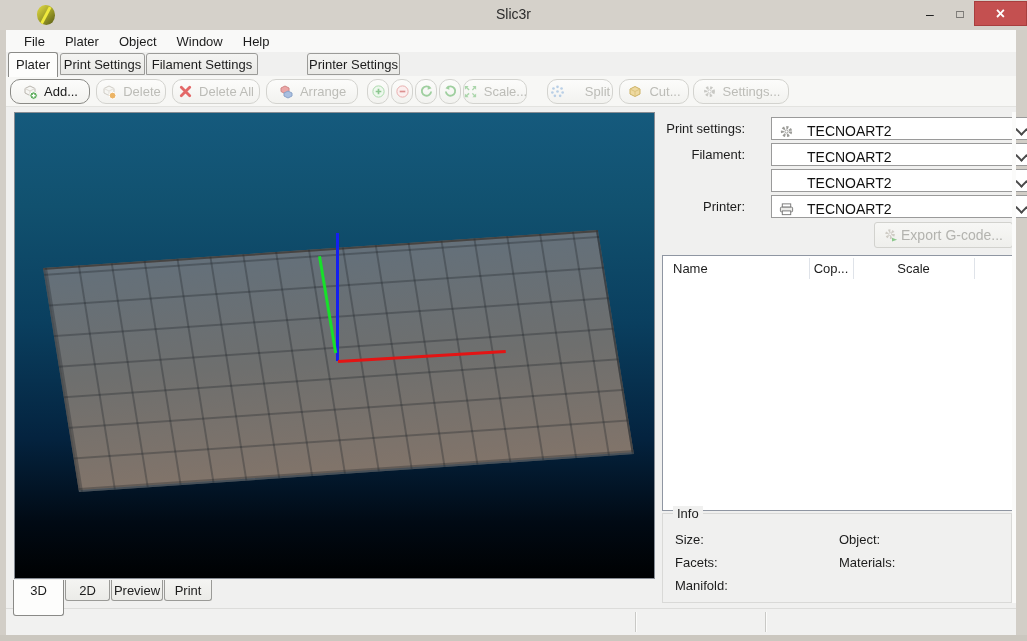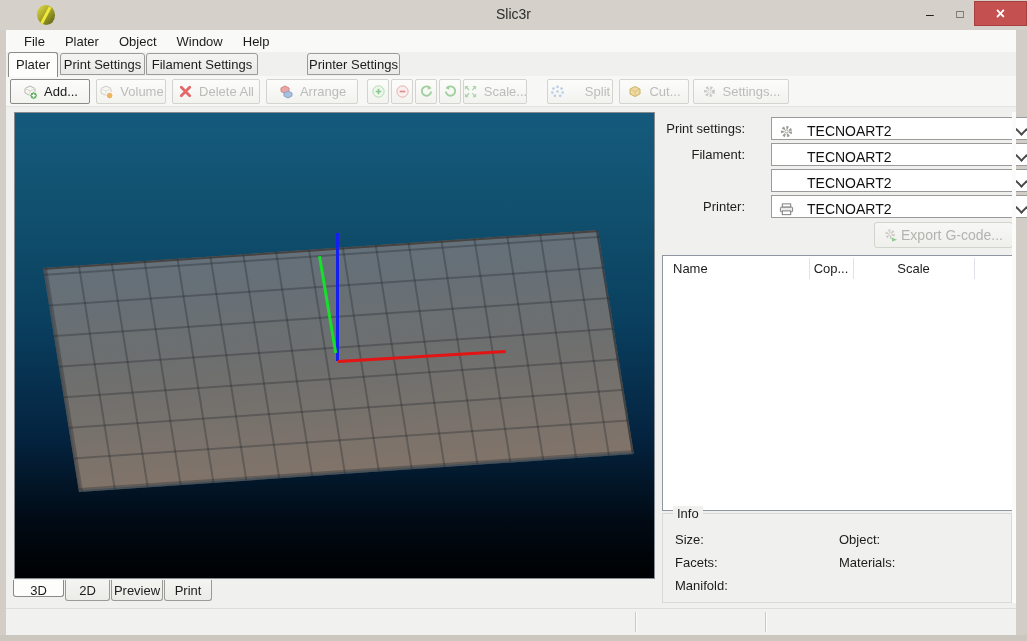--- a/index.html
+++ b/index.html
@@ -29,21 +29,21 @@
   .menu-item{padding:2px 10px;cursor:default;}
 
   
   .tab{top:53px;height:22px;line-height:22px;text-align:center;background:linear-gradient(#f4f4f2,#e9e9e6);
     border:1px solid #9b9b98;border-radius:3px 3px 0 0;box-sizing:border-box;}
   .tab.active{top:52px;height:25px;line-height:23px;background:#fdfdfc;border-color:#8b8b88;border-bottom:none;z-index:3;}
 
   
   .toolbar{left:6px;top:76px;width:1010px;height:31px;background:#f7f7f5;border-bottom:1px solid #e3e3e0;box-sizing:border-box;}
   .tbtn{top:79px;height:25px;display:flex;align-items:center;justify-content:center;gap:6px;
-    border:1px solid #d3d3cf;border-radius:2px;background:linear-gradient(#fcfcfb,#f2f2ef);box-sizing:border-box;color:#bcbcb7;}
+    border:1px solid #d3d3cf;border-radius:10px;background:linear-gradient(#fcfcfb,#f2f2ef);box-sizing:border-box;color:#bcbcb7;}
   .tbtn.enabled{border-color:#8a8a86;color:#1a1a1a;}
   .tbtn svg{flex:0 0 auto;}
 
   
   .viewport{left:14px;top:112px;width:641px;height:467px;border:1px solid #878c93;box-sizing:border-box;overflow:hidden;
     background:linear-gradient(180deg,#155a7d 0%,#11516f 20%,#0a3f5f 45%,#04233f 70%,#010a14 88%,#000102 100%);}
   .bed{position:absolute;left:28px;top:155px;width:556px;height:227px;transform-origin:0 0;
     transform:matrix(0.998,-0.0683,0.1586,0.9868,0,0);
     border:2px solid rgba(35,40,45,0.45);box-sizing:border-box;
     background-image:
@@ -51,21 +51,21 @@
       repeating-linear-gradient(0deg,rgba(28,33,38,0.30) 0 2px,transparent 2px 31px),
       linear-gradient(180deg,#64707a 0%,#6e6f6e 50%,#81746a 100%);}
   .axis{position:absolute;}
   .axis-z{left:321px;top:120px;width:3px;height:128px;}
   .axis-y{left:306px;top:143px;width:98px;height:2.5px;transform:rotate(80.5deg);transform-origin:0 0;}
   .axis-x{left:323px;top:247px;width:168px;height:2.5px;transform:rotate(-3.4deg);transform-origin:0 50%;}
 
   
   .vtab{top:580px;height:21px;line-height:21px;text-align:center;background:linear-gradient(#f4f4f2,#ebebe8);
     border:1px solid #9a9a97;border-top:none;border-radius:0 0 3px 3px;box-sizing:border-box;}
-  .vtab.active{height:17px;line-height:22px;background:#fdfdfc;border-color:#8a8a87;z-index:2;}
+  .vtab.active{height:36px;line-height:22px;background:#fdfdfc;border-color:#8a8a87;z-index:2;}
 
   
   .rlabel{width:83px;text-align:right;line-height:23px;}
   .combo{left:771px;width:265px;height:23px;background:#fff;border:1px solid #9a9a9a;box-sizing:border-box;
     display:flex;align-items:flex-end;padding:0 22px 0 6px;gap:8px;}
   .combo .cicon{width:17px;height:15px;margin-right:4px;flex:0 0 17px;}
   .combo .cval{font-size:14px;color:#111;}
   .chev{position:absolute;right:9px;top:7px;width:7px;height:7px;border-right:2px solid #4a4a4a;border-bottom:2px solid #4a4a4a;transform:rotate(45deg);}
   .exbtn{top:222px;height:26px;display:flex;align-items:center;justify-content:center;gap:2px;
     border:1px solid #d2d2ce;border-radius:3px;background:linear-gradient(#f7f7f5,#efefec);color:#b3b3af;font-size:14px;box-sizing:border-box;}
@@ -130,21 +130,21 @@
     </svg>
     <span>Add...</span>
   </div>
 
   <div class="abs tbtn" style="left:96px;width:70px;">
     <svg width="16" height="16" viewBox="0 0 16 16">
       <path d="M3 4.5 L8 2 L13 4.5 L13 9 L8 11.5 L3 9 Z" fill="#f6f6f3" stroke="#cfccc5"></path>
       <path d="M3 4.5 L8 7 L13 4.5 M8 7 V11.5" fill="none" stroke="#e3e0da"></path>
       <circle cx="11.6" cy="11.6" r="3.4" fill="#ecb465" stroke="#fff"></circle>
     </svg>
-    <span>Volume</span>
+    <span>Delete</span>
   </div>
 
   <div class="abs tbtn" style="left:172px;width:88px;">
     <svg width="15" height="15" viewBox="0 0 16 16">
       <path d="M3.5 3.5 L12.5 12.5 M12.5 3.5 L3.5 12.5" stroke="#e36868" stroke-width="3" stroke-linecap="round"></path>
     </svg>
     <span>Delete All</span>
   </div>
 
   <div class="abs tbtn" style="left:266px;width:92px;">

